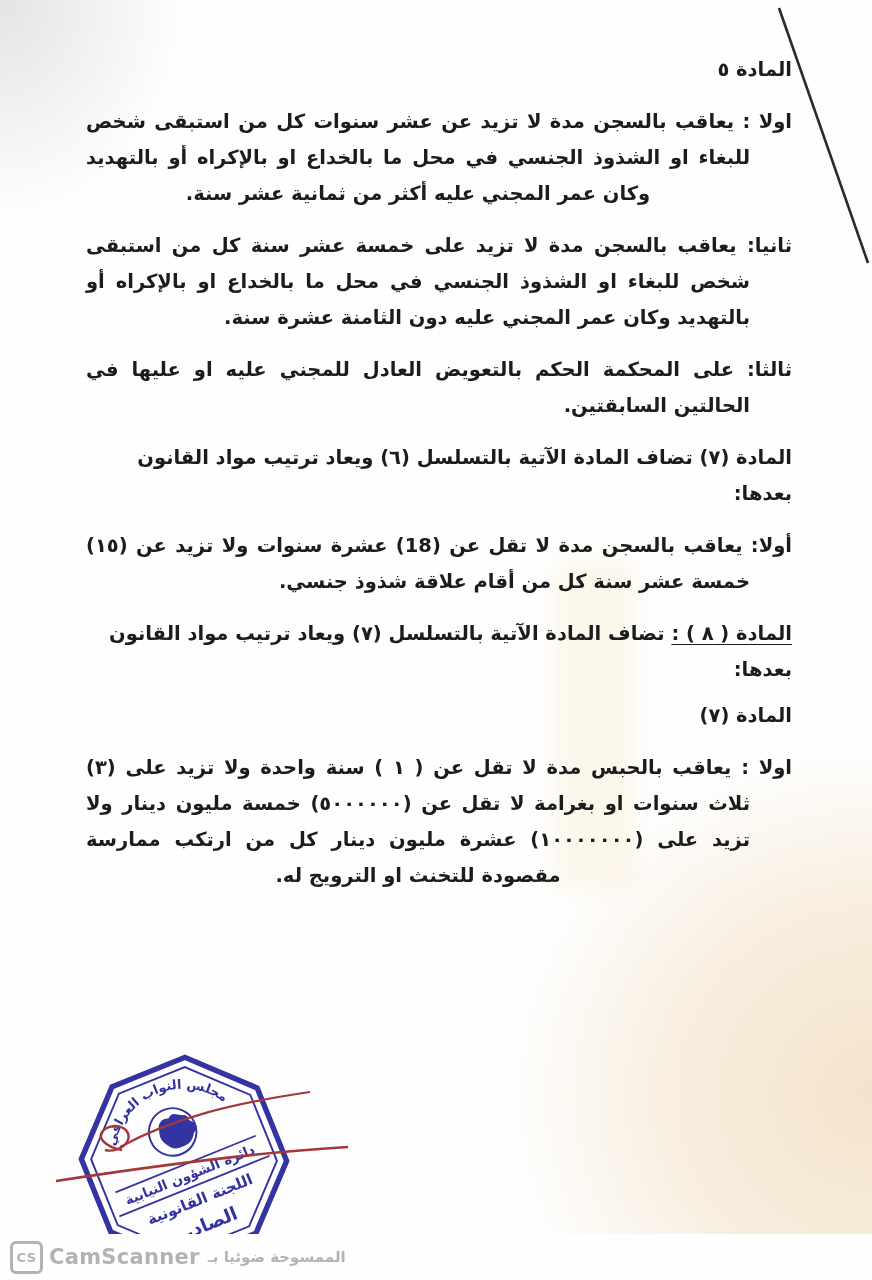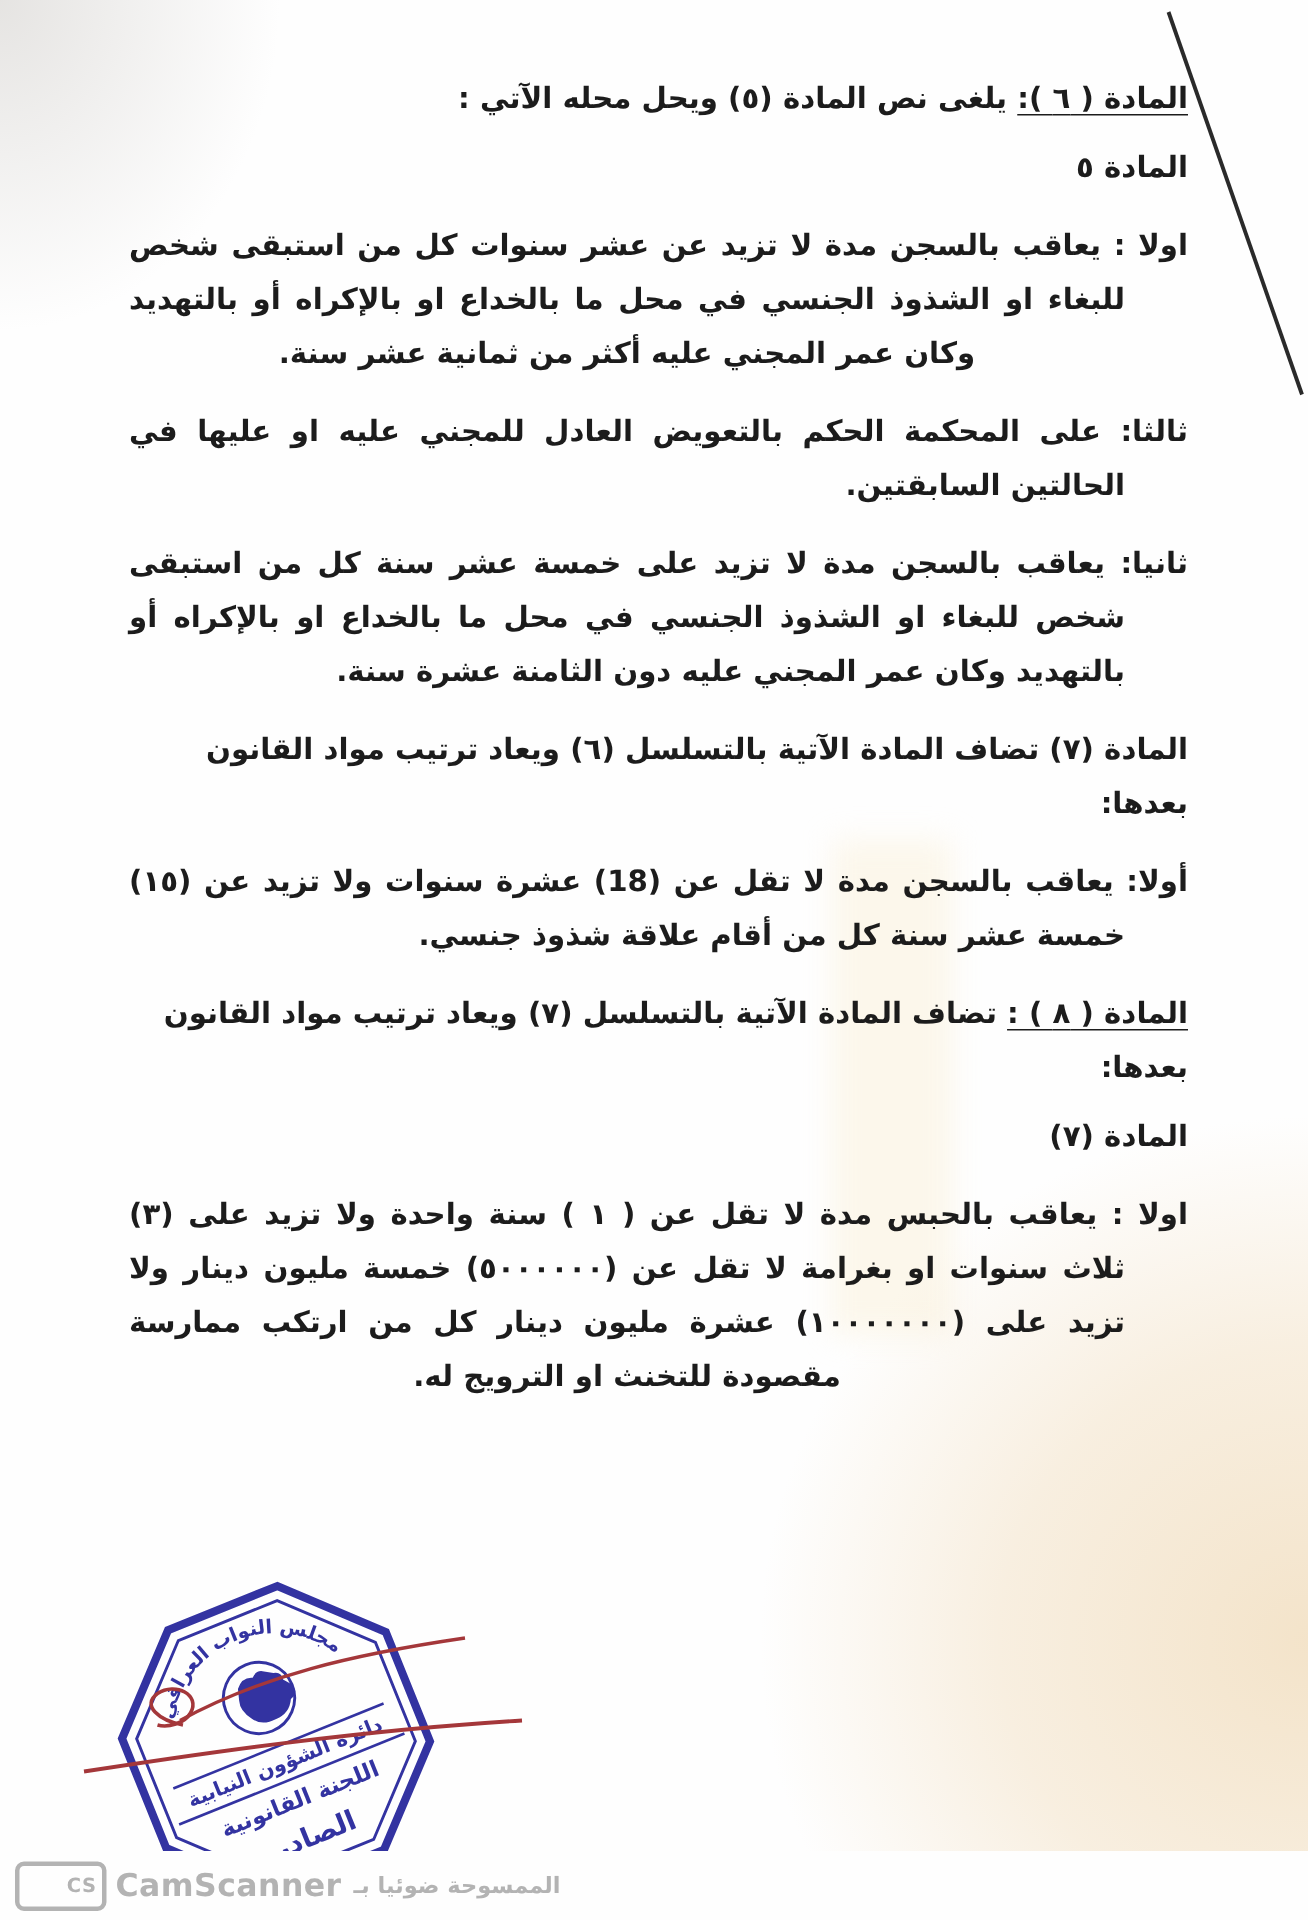--- a/index.html
+++ b/index.html
@@ -46,40 +46,39 @@
   .overlay{position:absolute;left:0;top:0;width:872px;height:1280px;z-index:5;pointer-events:none;}
 
   
   .footer{
     position:absolute;left:0;bottom:0;width:872px;height:46px;background:#fefefe;
     display:flex;align-items:center;z-index:6;color:var(--footer-gray,#b3b3b3);
   }
   .cs-logo{
     width:27px;height:27px;margin:0 6px 0 10px;border:3px solid var(--footer-gray,#b3b3b3);
     border-radius:6px;display:flex;align-items:center;justify-content:center;
-    font-size:13px;font-weight:700;letter-spacing:0.5px;padding-left:28px;
+    font-size:13px;font-weight:700;letter-spacing:0.5px;
   }
   .cs-name{font-size:21px;font-weight:700;letter-spacing:0.3px;}
   .cs-arabic{font-size:15px;font-weight:700;margin-right:8px;margin-left:8px;direction:rtl;}
 </style>
 </head>
 <body>
 
 <div class="page">
 
   <div class="shade-tl"></div>
   <div class="shade-mid"></div>
   <div class="shade-br"></div>
 
   <div class="doc">
-      <p class="heading-lead"><span class="lead-underline">المادة ( ٦ ):</span> يلغى نص المادة (٥) ويحل محله الآتي :</p>
       <p class="subheading">المادة ٥</p>
       <p class="clause-center">اولا : يعاقب بالسجن مدة لا تزيد عن عشر سنوات كل من استبقى شخص للبغاء او الشذوذ الجنسي في محل ما بالخداع او بالإكراه أو بالتهديد وكان عمر المجني عليه أكثر من ثمانية عشر سنة.</p>
+      <p class="clause">ثانيا: يعاقب بالسجن مدة لا تزيد على خمسة عشر سنة كل من استبقى شخص للبغاء او الشذوذ الجنسي في محل ما بالخداع او بالإكراه أو بالتهديد وكان عمر المجني عليه دون الثامنة عشرة سنة.</p>
       <p class="clause">ثالثا: على المحكمة الحكم بالتعويض العادل للمجني عليه او عليها في الحالتين السابقتين.</p>
-      <p class="clause">ثانيا: يعاقب بالسجن مدة لا تزيد على خمسة عشر سنة كل من استبقى شخص للبغاء او الشذوذ الجنسي في محل ما بالخداع او بالإكراه أو بالتهديد وكان عمر المجني عليه دون الثامنة عشرة سنة.</p>
       <p class="heading">المادة (٧) تضاف المادة الآتية بالتسلسل (٦) ويعاد ترتيب مواد القانون بعدها:</p>
       <p class="clause">أولا: يعاقب بالسجن مدة لا تقل عن (18) عشرة سنوات ولا تزيد عن (١٥) خمسة عشر سنة كل من أقام علاقة شذوذ جنسي.</p>
       <p class="heading-lead"><span class="lead-underline">المادة ( ٨ ) :</span> تضاف المادة الآتية بالتسلسل (٧) ويعاد ترتيب مواد القانون بعدها:</p>
       <p class="subheading">المادة (٧)</p>
       <p class="clause-center">اولا : يعاقب بالحبس مدة لا تقل عن ( ١ ) سنة واحدة ولا تزيد على (٣) ثلاث سنوات او بغرامة لا تقل عن (٥٠٠٠٠٠٠) خمسة مليون دينار ولا تزيد على (١٠٠٠٠٠٠٠) عشرة مليون دينار كل من ارتكب ممارسة مقصودة للتخنث او الترويج له.</p>
     </div>
 
   <div class="stamp-wrap">
     <svg viewBox="0 0 200 200">
       <polygon points="187.8,136.4 136.4,187.8 63.6,187.8 12.2,136.4 12.2,63.6 63.6,12.2 136.4,12.2 187.8,63.6" fill="none" stroke="var(--stamp-ink,#22229a)" stroke-width="5"></polygon>

